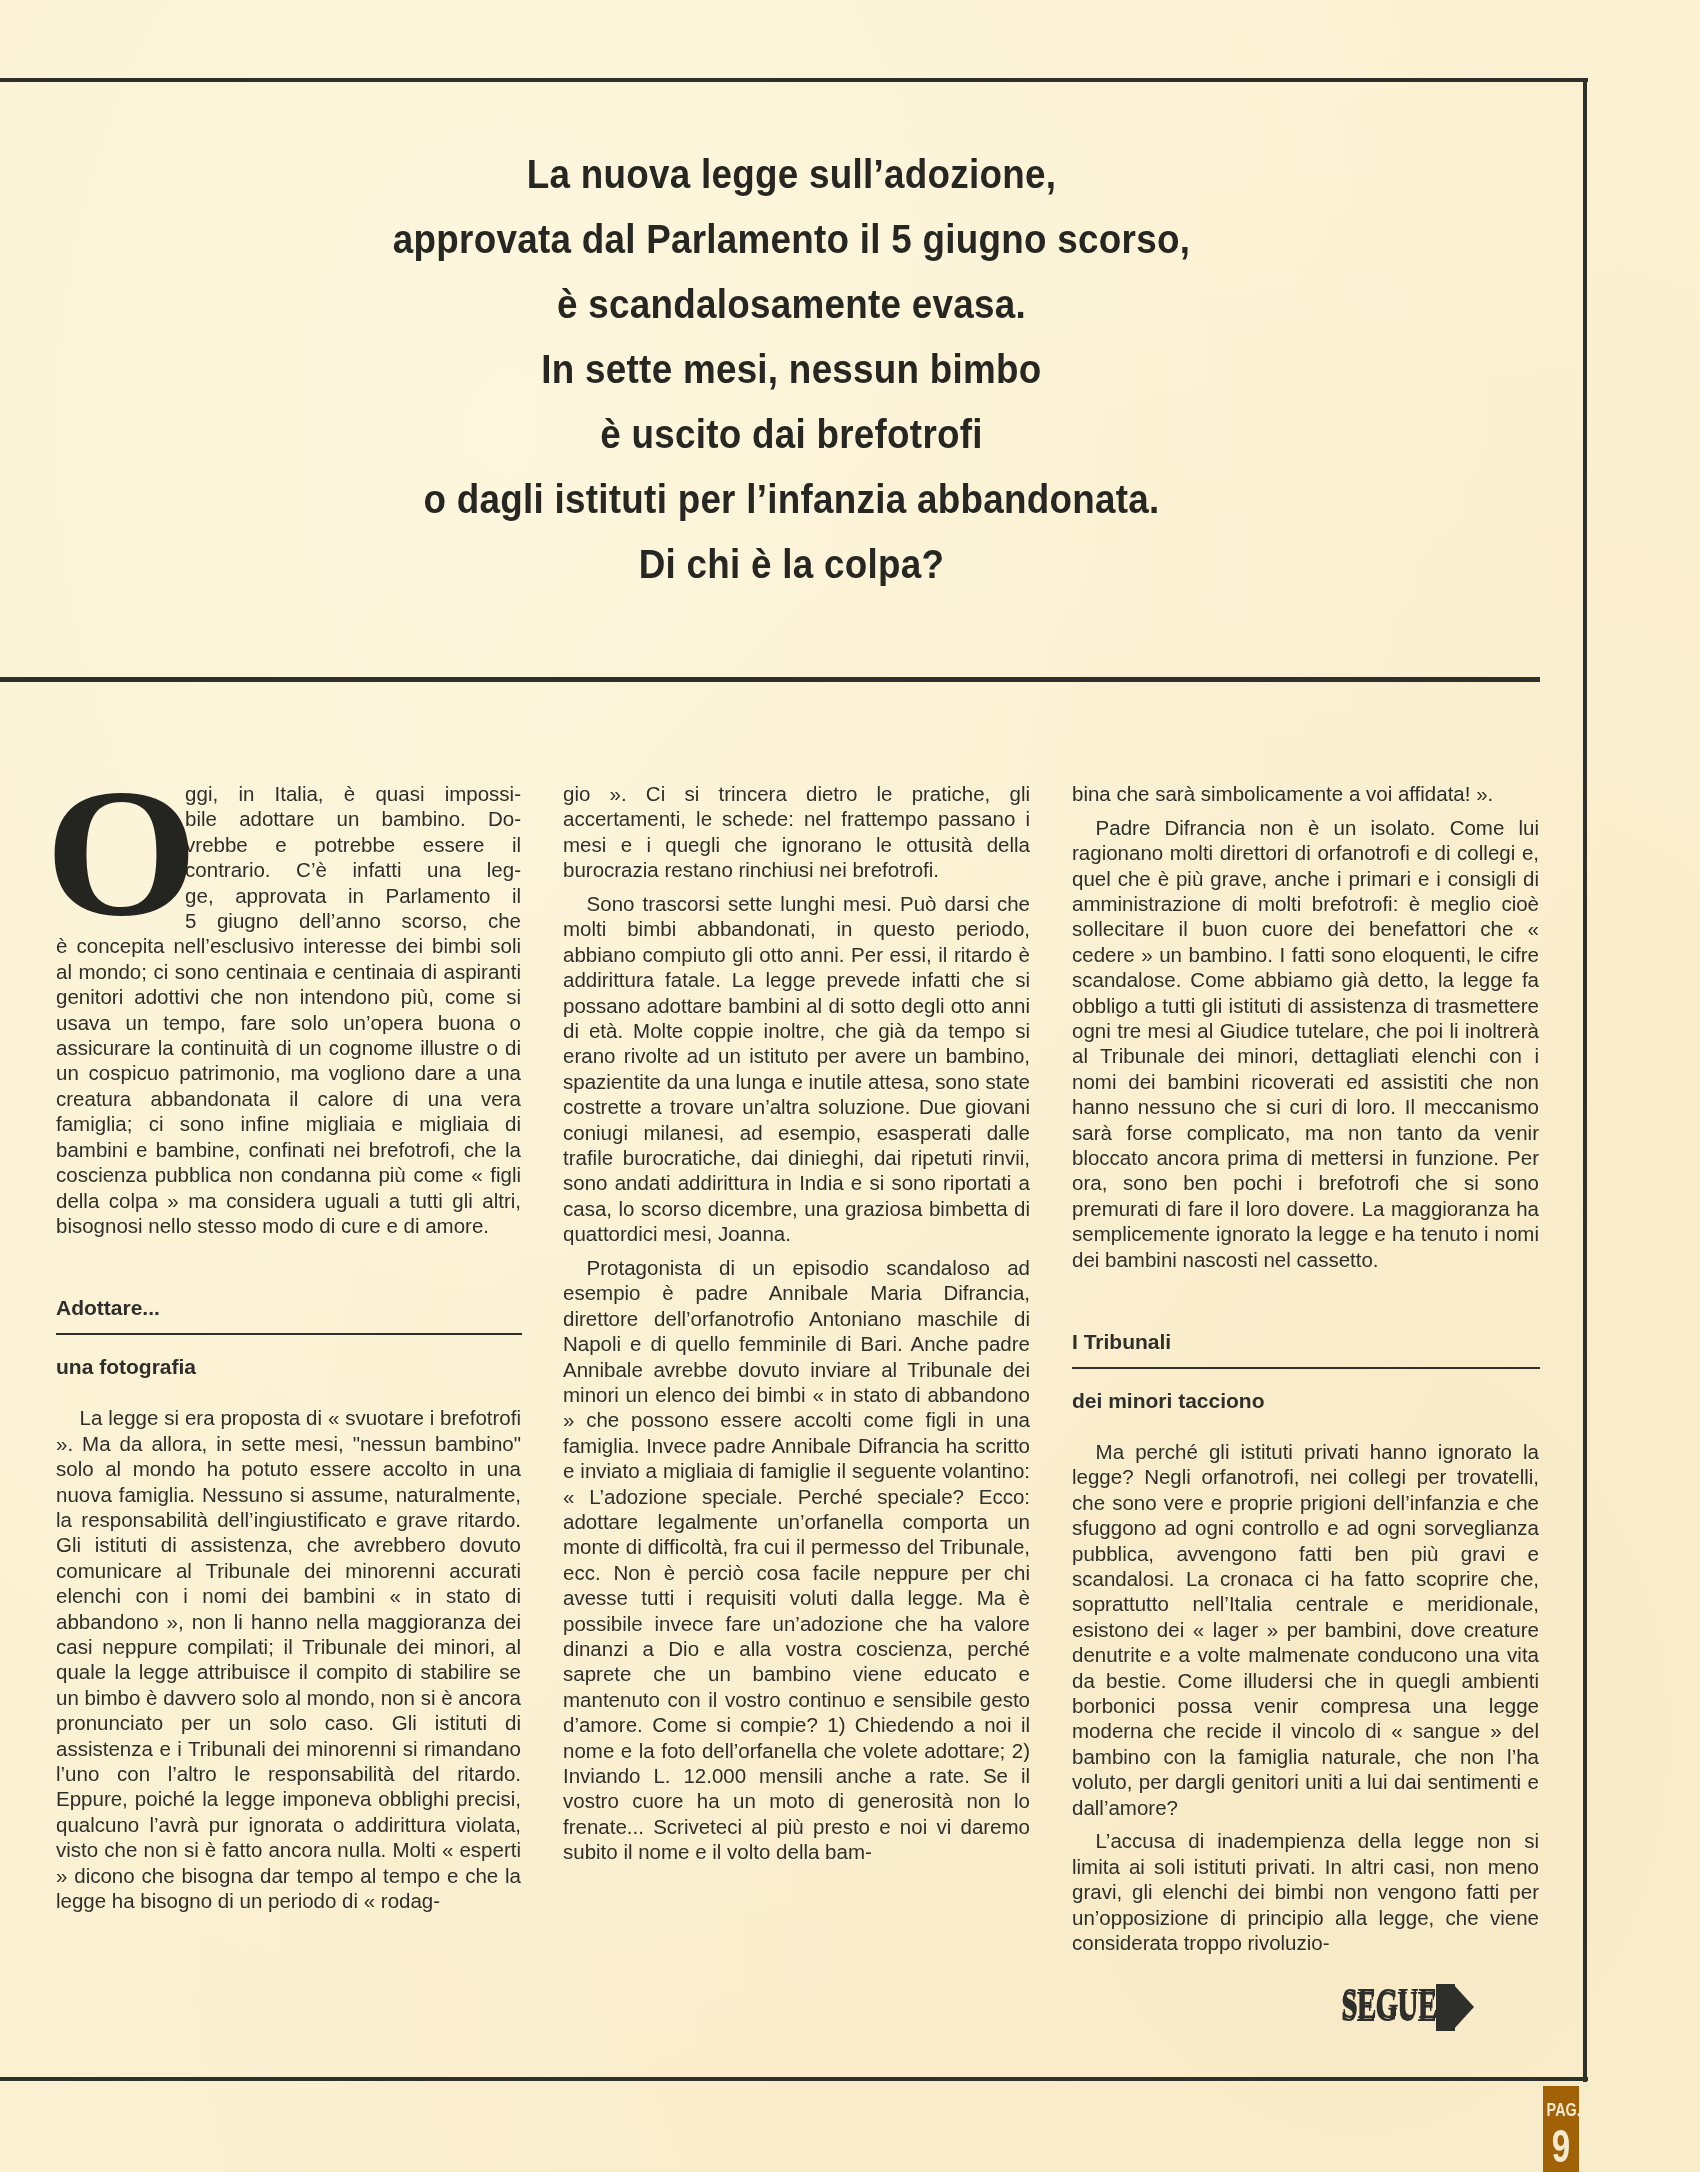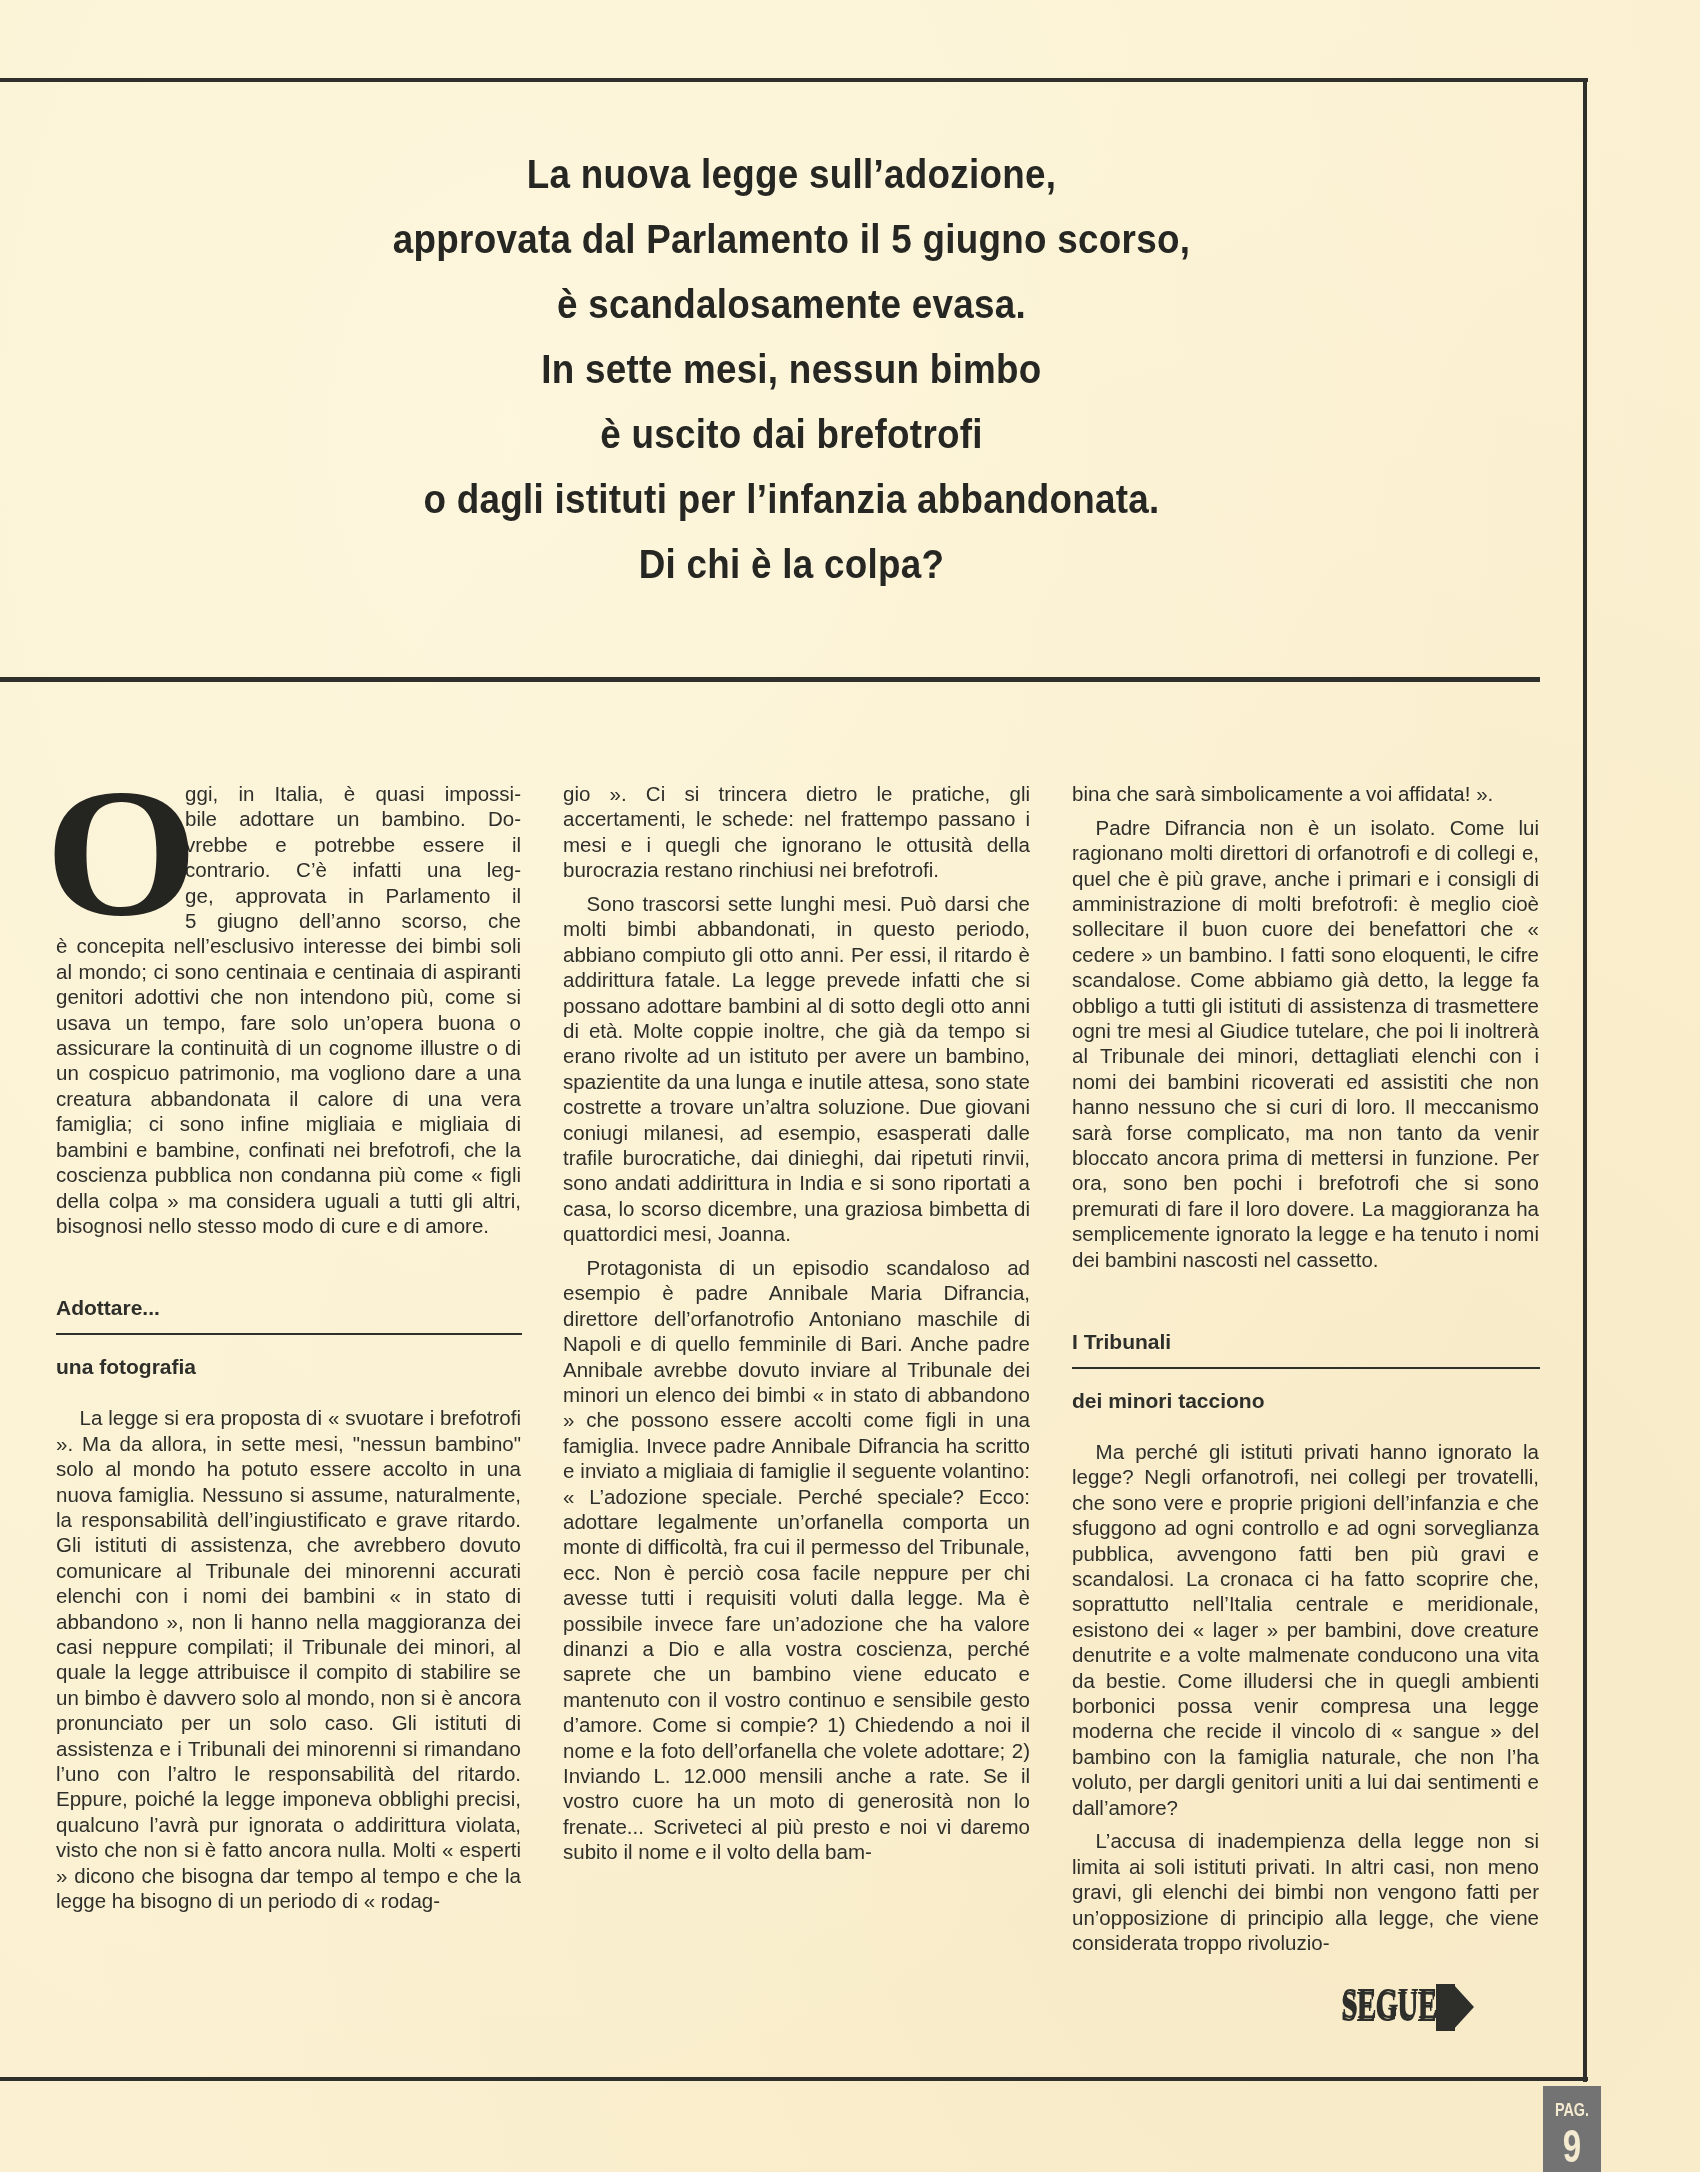--- a/index.html
+++ b/index.html
@@ -68,22 +68,22 @@
     text-shadow: -1.4px 2.1px 0 #2e2f2b;
   }
   .segue-arrow {
     position: absolute; left: 111px; top: 2.8px; width: 0; height: 0;
     border-top: 23.6px solid transparent; border-bottom: 23.6px solid transparent;
     border-left: 21px solid #2e2f2b;
   }
   .segue-arrow-bar { position: absolute; left: 94px; top: 2.8px; width: 19.4px; height: 47px; background: #2e2f2b; }
 
   .page-tab {
-    position: absolute; left: 1543px; top: 2086px; width: 58px; height: 87px;
-    background: #737373; color: #f4ead0; text-align: center;
+    position: absolute; left: 1543px; top: 2086px; width: 36px; height: 87px;
+    background: #a16207; color: #f4ead0; text-align: center;
   }
   .page-tab .pag {
     display: block; margin-top: 14px; font-weight: bold; font-size: 18px; line-height: 21px;
     transform: scaleX(0.8);
   }
   .page-tab .num {
     display: block; margin-top: 2.8px; font-weight: bold; font-size: 46px; line-height: 44px;
     transform: scaleX(0.72);
   }
 </style>

